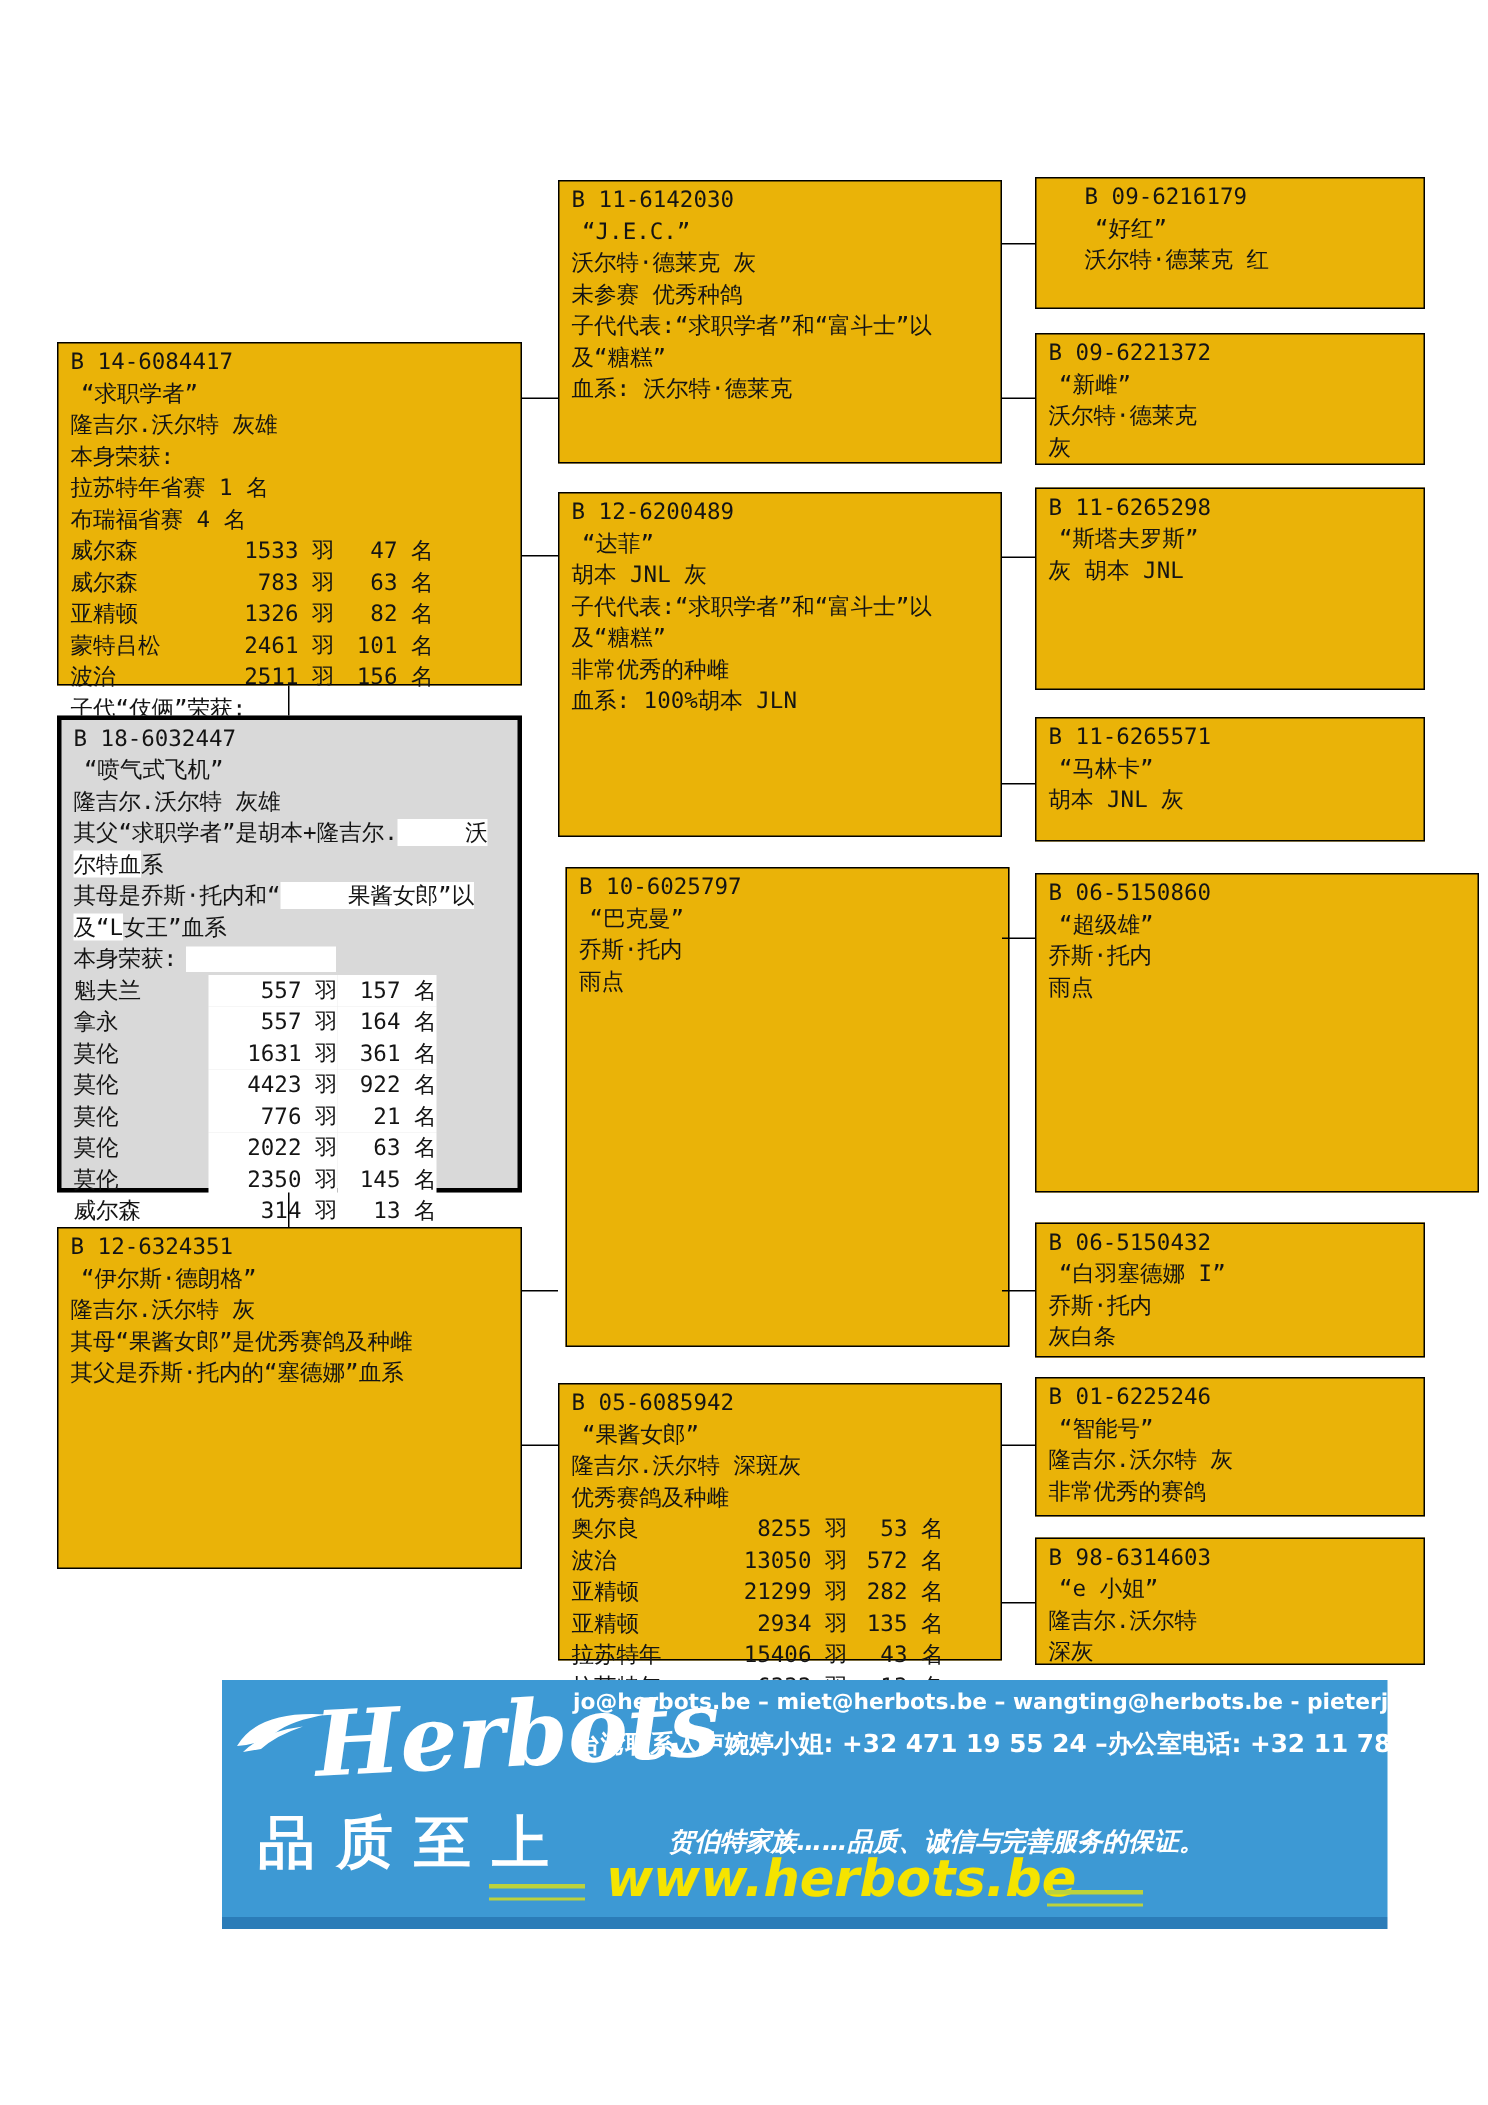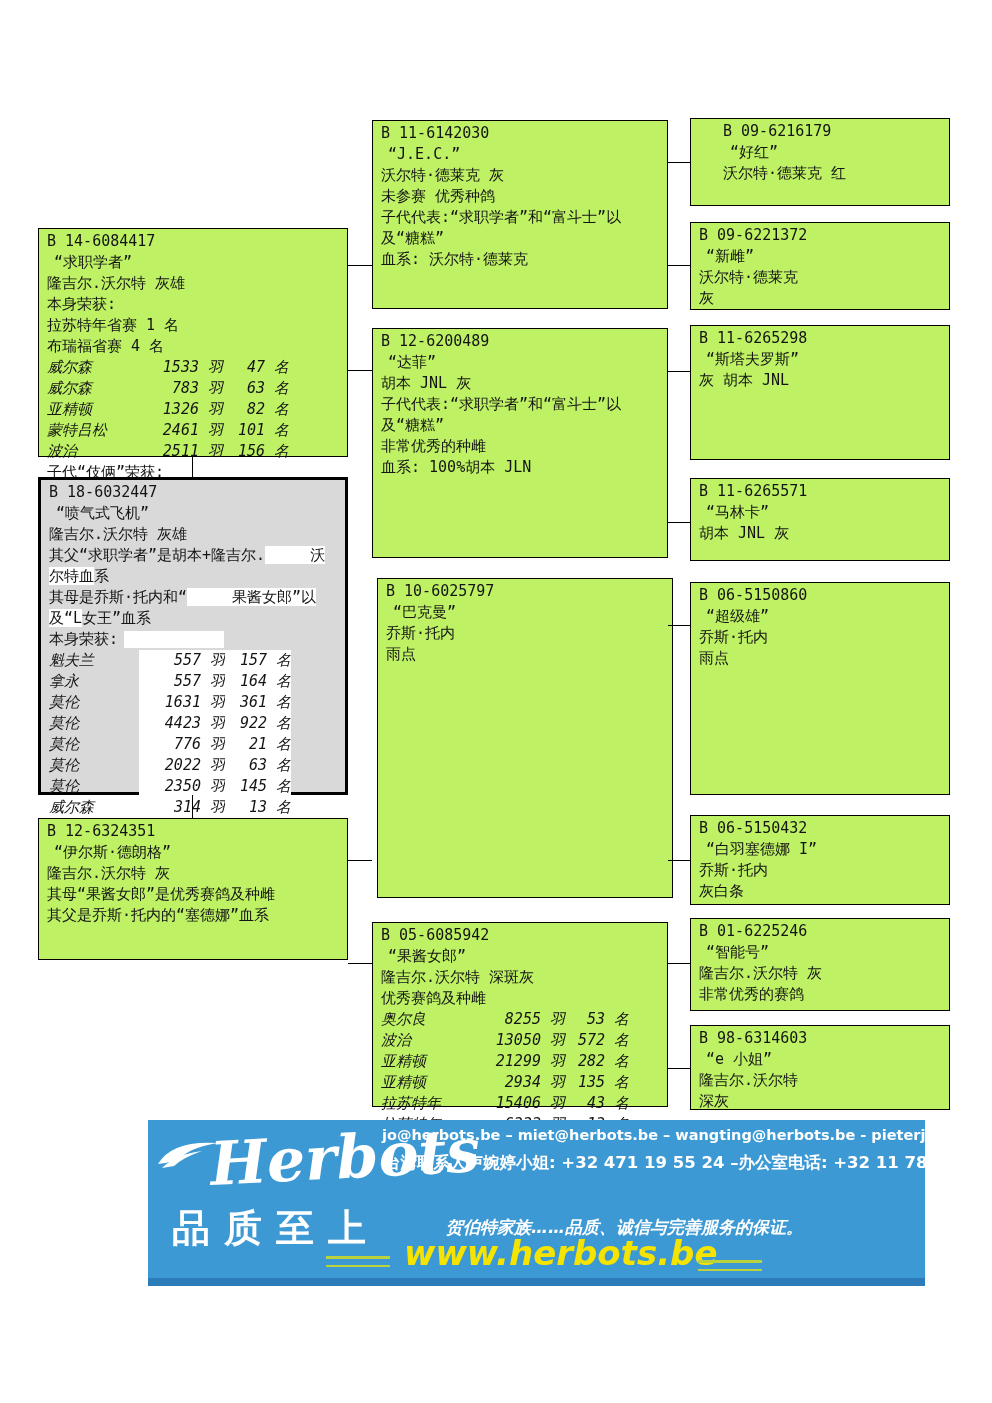--- a/index.html
+++ b/index.html
@@ -1,28 +1,28 @@
 <!DOCTYPE html>
 <html><head>
 <meta charset="utf-8">
 <style>
   html,body{margin:0;padding:0;background:#fff;}
   #page{position:relative;width:992px;height:1403px;background:#ffffff;overflow:hidden;
         font-family:"DejaVu Sans Mono","DejaVu Sans",monospace;color:#141414;}
   
-  .pbox{position:absolute;border:1px solid #000;background:#bef264;box-sizing:border-box;
+  .pbox{position:absolute;border:1px solid #000;background:#eab308;box-sizing:border-box;
         padding:2px 8px;font-size:15px;line-height:21px;}
   .pbox .ln{white-space:nowrap;}
   .pbox .wrap{white-space:normal;}
   .bname{text-indent:7px;}
   .subject{background:#d9d9d9;border-width:3px;}
   .hl{background:#ffffff;padding-left:45px;}
   .hl-spacer{display:inline-block;width:100px;height:17px;background:#ffffff;vertical-align:middle;margin-left:6px;}
   
-  .rrow{display:flex;white-space:nowrap;font-style:italic;}
+  .rrow{display:flex;white-space:nowrap;}
   .rc1{width:90px;}
   .rc2{width:86px;text-align:right;}
   .rc3{width:66px;text-align:right;}
   .subject .rc2,.subject .rc3{background:#ffffff;}
   .jamrow .rc1{width:84px;}
   .jamrow .rc2{width:100px;}
   .jamrow .rc3{width:64px;}
   
   .h-line{position:absolute;height:1px;background:#000;}
   .v-line{position:absolute;width:1px;background:#000;}
@@ -136,21 +136,21 @@
         <span class="rc2">2827 羽</span>
         <span class="rc3">75 名</span>
       </div>
     <div class="rrow">
         <span class="rc1">威尔森</span>
         <span class="rc2">8008 羽</span>
         <span class="rc3">142 名</span>
       </div>
   </div>
 
-  <div class="pbox" style="left:38px;top:818px;width:310px;height:142px;">
+  <div class="pbox" style="left:38px;top:818px;width:310px;height:228px;">
     <div class="ln">B 12-6324351</div>
     <div class="ln bname">“伊尔斯·德朗格”</div>
     <div class="ln">隆吉尔.沃尔特 灰</div>
     <div class="ln">其母“果酱女郎”是优秀赛鸽及种雌</div>
     <div class="ln">其父是乔斯·托内的“塞德娜”血系</div>
   </div>
 
   <div class="pbox" style="left:372px;top:120px;width:296px;height:189px;">
     <div class="ln">B 11-6142030</div>
     <div class="ln bname">“J.E.C.”</div>
@@ -232,21 +232,21 @@
     <div class="ln bname">“斯塔夫罗斯”</div>
     <div class="ln">灰 胡本 JNL</div>
   </div>
 
   <div class="pbox" style="left:690px;top:478px;width:260px;height:83px;">
     <div class="ln">B 11-6265571</div>
     <div class="ln bname">“马林卡”</div>
     <div class="ln">胡本 JNL 灰</div>
   </div>
 
-  <div class="pbox" style="left:690px;top:582px;width:260px;height:213px;">
+  <div class="pbox" style="left:690px;top:582px;width:296px;height:213px;">
     <div class="ln">B 06-5150860</div>
     <div class="ln bname">“超级雄”</div>
     <div class="ln">乔斯·托内</div>
     <div class="ln">雨点</div>
   </div>
 
   <div class="pbox" style="left:690px;top:815px;width:260px;height:90px;">
     <div class="ln">B 06-5150432</div>
     <div class="ln bname">“白羽塞德娜 I”</div>
     <div class="ln">乔斯·托内</div>

